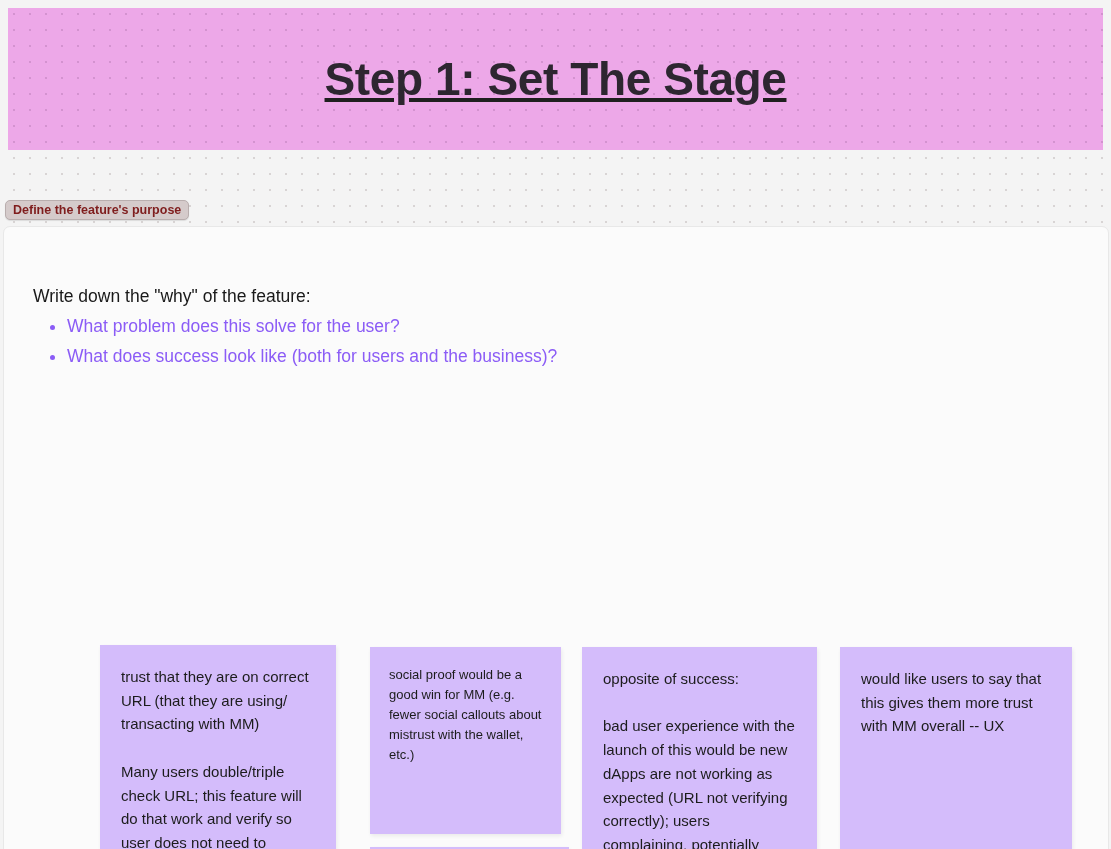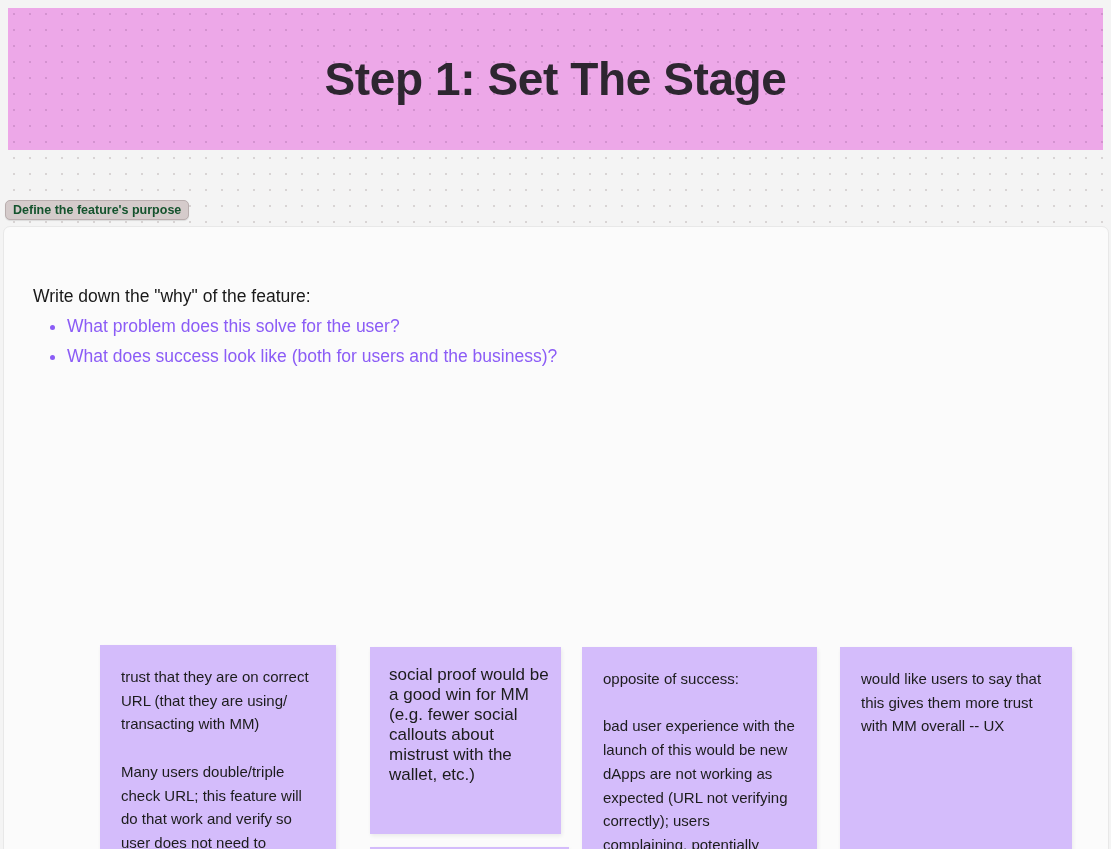--- a/index.html
+++ b/index.html
@@ -30,20 +30,21 @@
     width: 1095px;
     height: 142px;
     background-color: #eda8e8;
     background-image:
       radial-gradient(circle, rgba(120,70,120,0.22) 1px, transparent 1.1px);
     background-size: 16px 16px;
     background-position: 14px 14px;
     display: flex;
     align-items: center;
     justify-content: center;
+    text-decoration: underline;
   }
 
   .banner-title {
     font-size: 46px;
     font-weight: bold;
     letter-spacing: -0.4px;
     color: #2d2630;
     line-height: 1.1;
     text-align: center;
     user-select: none;
@@ -56,21 +57,21 @@
     top: 200px;
     height: 20px;
     padding: 0 7px;
     display: inline-flex;
     align-items: center;
     background-color: #d5cbcb;
     border: 1px solid #b9aeae;
     border-radius: 5px;
     font-size: 12.5px;
     font-weight: bold;
-    color: #14532d;
+    color: #7f1d1d;
     white-space: nowrap;
     box-shadow: 0 1px 1px rgba(0,0,0,0.10);
   }
 
   
   .content-card {
     position: absolute;
     left: 3px;
     top: 226px;
     width: 1106px;
@@ -119,21 +120,21 @@
     white-space: pre-wrap;
   }
 
   .note-lg p {
     font-size: 15px;
     line-height: 23.7px;
     padding: 20px 19px 14px 21px;
   }
 
   .note-sm p {
-    font-size: 17px;
+    font-size: 13px;
     line-height: 20px;
     padding: 18px 12px 12px 19px;
   }
 
   
   #note-1 { left: 96px;  top: 418px; width: 236px; height: 350px; }
   #note-2 { left: 366px; top: 420px; width: 191px; height: 187px; }
   #note-3 { left: 366px; top: 620px; width: 199px; height: 229px; }
   #note-4 { left: 578px; top: 420px; width: 235px; height: 372px; }
   #note-5 { left: 836px; top: 420px; width: 232px; height: 240px; }

